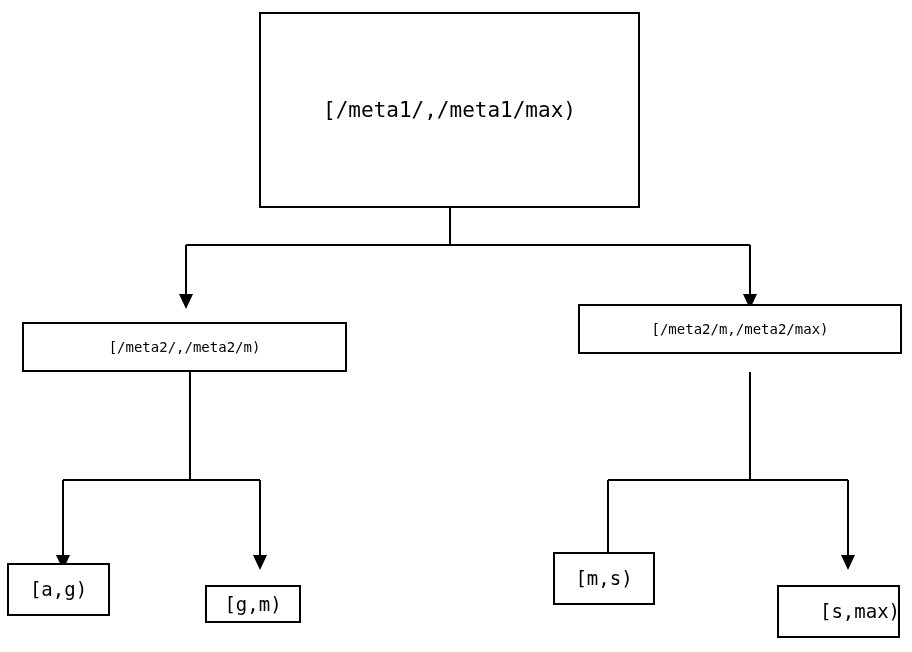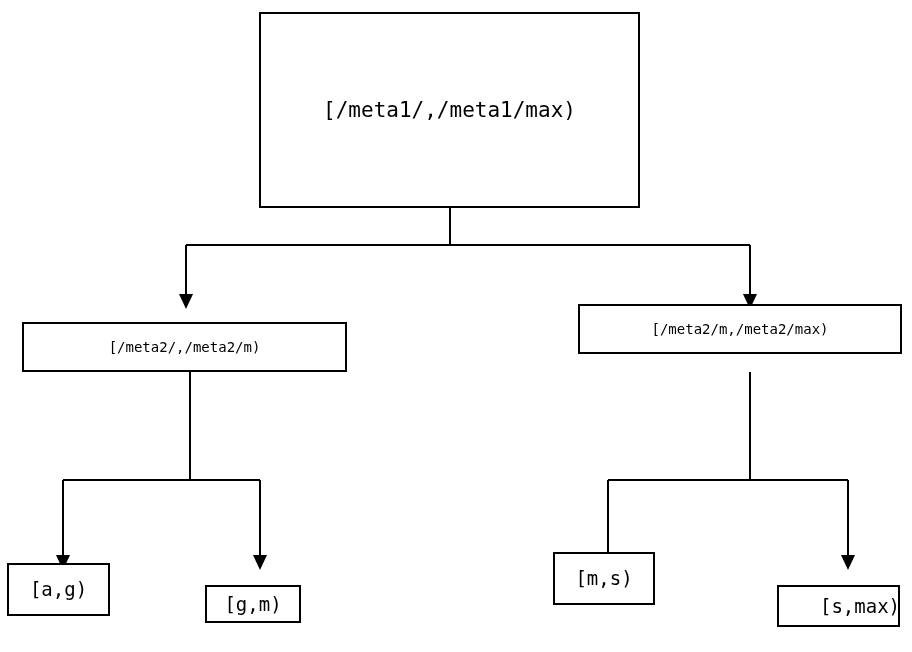--- a/index.html
+++ b/index.html
@@ -83,21 +83,21 @@
   #node-leaf-ms {
     left: 553px;
     top: 552px;
     width: 102px;
     height: 53px;
   }
   #node-leaf-smax {
     left: 777px;
     top: 585px;
     width: 123px;
-    height: 42px;
+    height: 53px;
     padding-left: 43px;
   }
   #node-leaf-ag .node-label,
   #node-leaf-gm .node-label,
   #node-leaf-ms .node-label,
   #node-leaf-smax .node-label { font-size: 19px; }
 </style>
 </head>
 <body>
 

